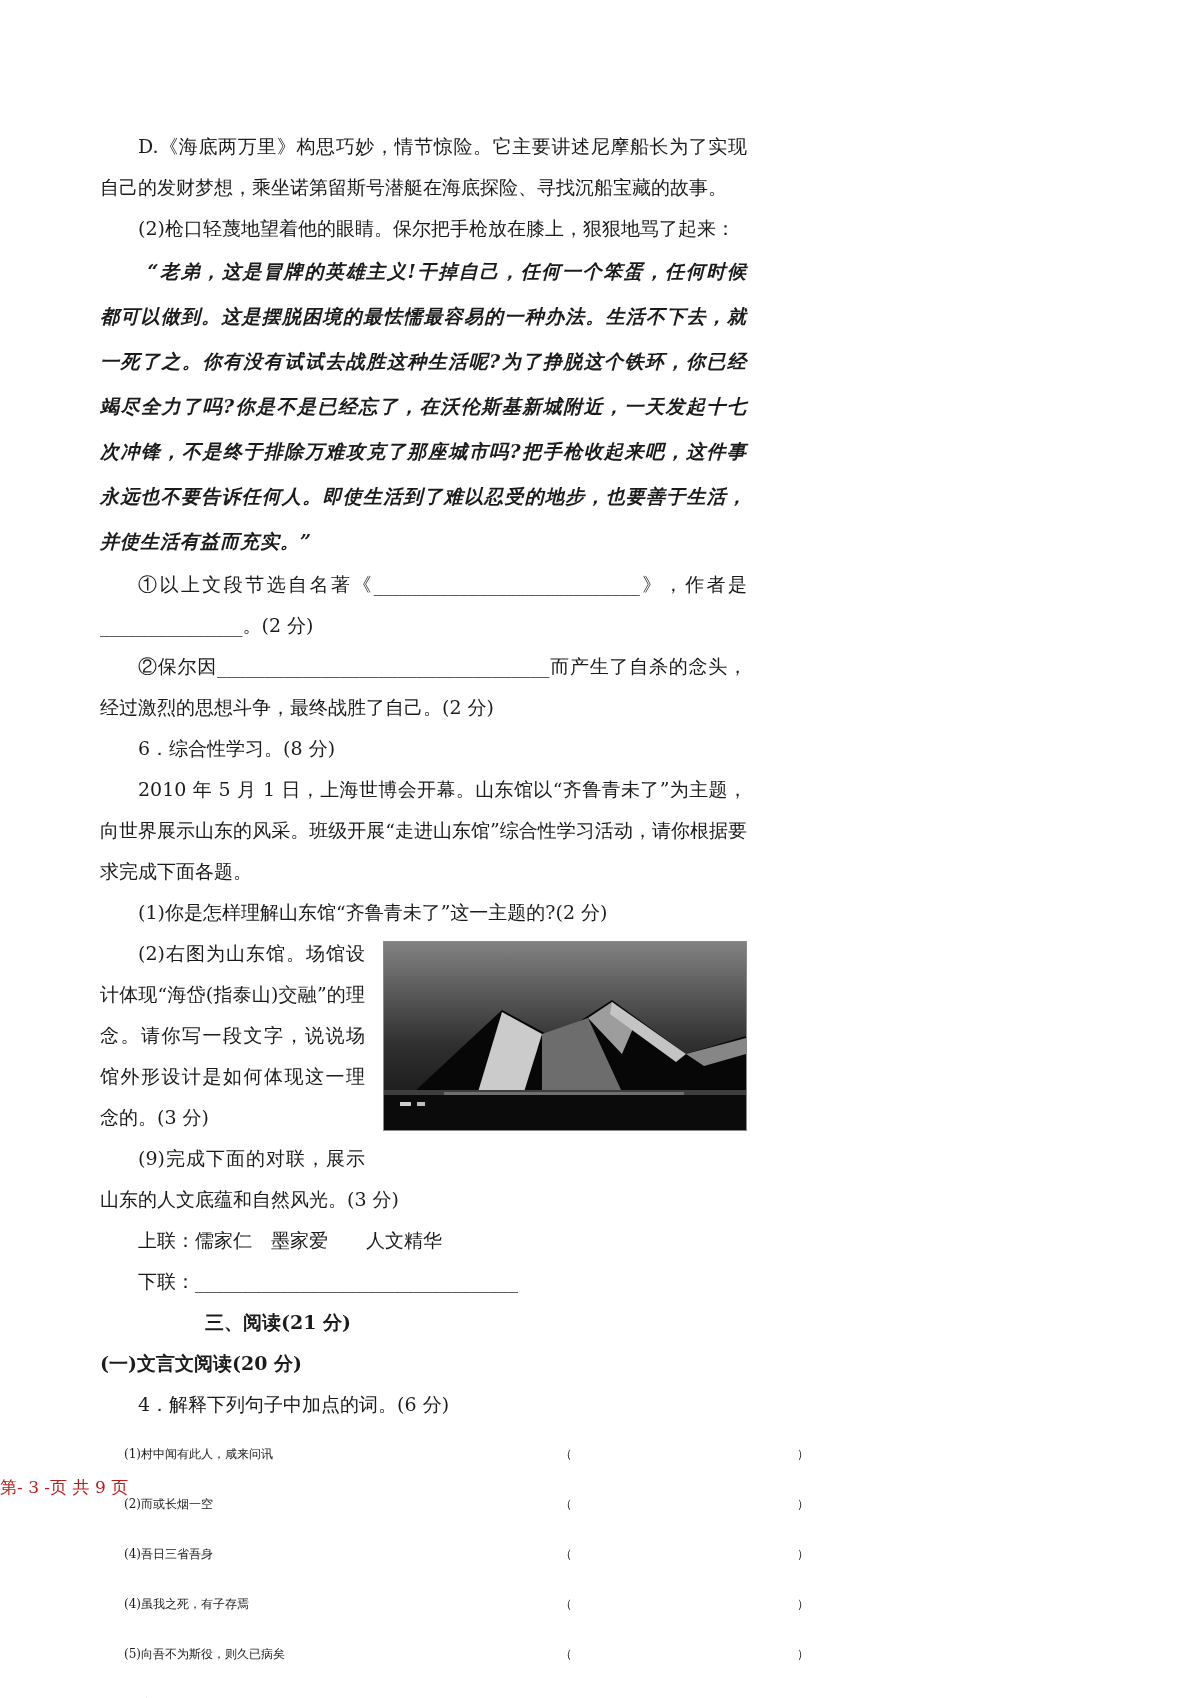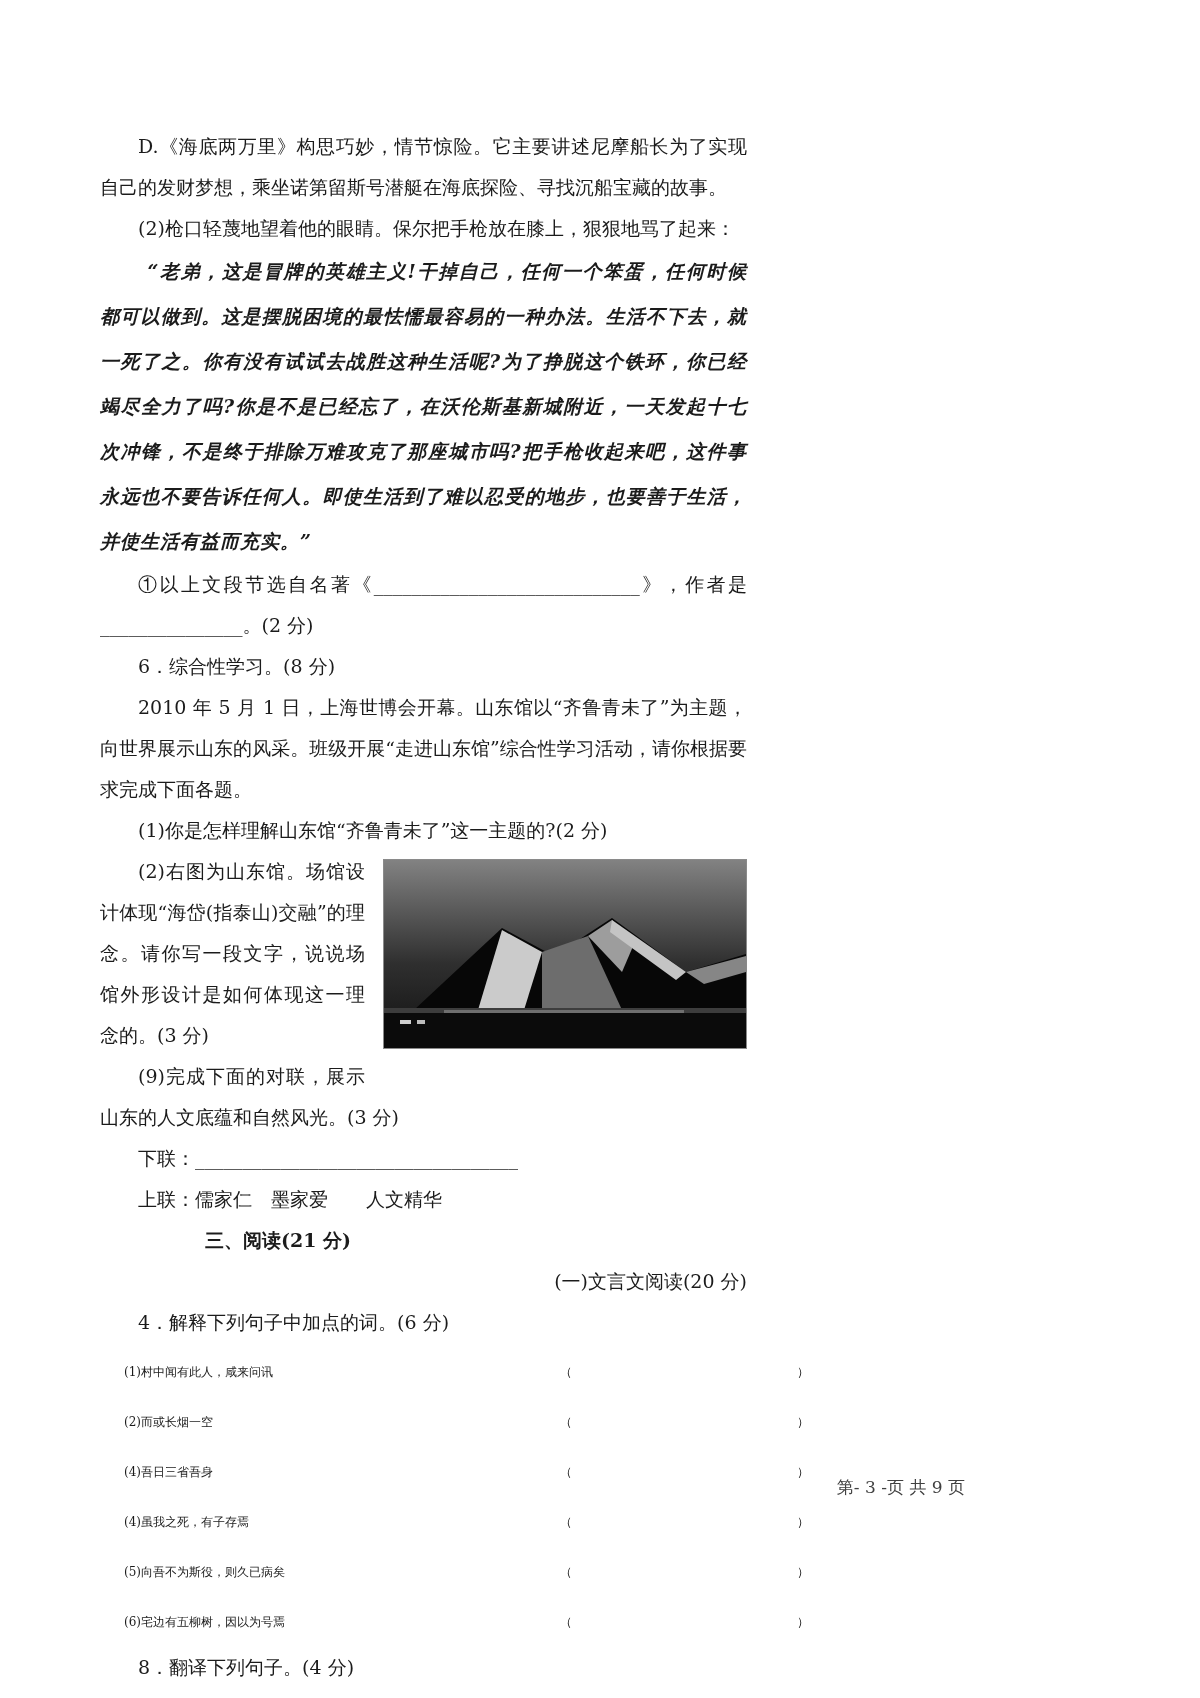--- a/index.html
+++ b/index.html
@@ -27,23 +27,23 @@
     text-indent:2.5em;
     font-weight:bold;
   }
   .section-title {
     font-weight:bold;
     text-indent:0;
     padding-left:105px;
     text-align:left;
   }
   .subsection-title {
-    font-weight:normal;
+    font-weight:bold;
     text-indent:0;
-    text-align:right;
+    text-align:left;
   }
   .q7-list { margin-top:4px; }
   .q7-row {
     position:relative;
     height:50px;
     line-height:50px;
     font-size:12px;
     padding-left:2em;
   }
   .q7-paren-open  { position:absolute; left:460px; top:0; }
@@ -54,39 +54,40 @@
     margin:8px 0 10px 18px;
     border:1px solid #8a8a8a;
     background:#1d1d1d;
     box-sizing:content-box;
   }
   .pavilion-wrap svg { display:block; }
   .footer {
     position:absolute;
     left:0; right:0;
     top:1476px;
-    text-align:right;
+    text-align:left;
     font-size:17px;
-    color:#404040;
+    color:#b91c1c;
   }
   .couplet { text-align:left; }
 </style>
 </head>
 <body>
 
 <div class="page">
 
   <p class="para">D.《海底两万里》构思巧妙，情节惊险。它主要讲述尼摩船长为了实现自己的发财梦想，乘坐诺第留斯号潜艇在海底探险、寻找沉船宝藏的故事。</p>
 
   <p class="para">(2)枪口轻蔑地望着他的眼睛。保尔把手枪放在膝上，狠狠地骂了起来：</p>
 
   <p class="para quote">“老弟，这是冒牌的英雄主义!干掉自己，任何一个笨蛋，任何时候都可以做到。这是摆脱困境的最怯懦最容易的一种办法。生活不下去，就一死了之。你有没有试试去战胜这种生活呢?为了挣脱这个铁环，你已经竭尽全力了吗?你是不是已经忘了，在沃伦斯基新城附近，一天发起十七次冲锋，不是终于排除万难攻克了那座城市吗?把手枪收起来吧，这件事永远也不要告诉任何人。即使生活到了难以忍受的地步，也要善于生活，并使生活有益而充实。”</p>
 
   <p class="para">①以上文段节选自名著《____________________________》，作者是_______________。(2 分)</p>
 
+  <p class="para">②保尔因___________________________________而产生了自杀的念头，经过激烈的思想斗争，最终战胜了自己。(2 分)</p>
 
   <p class="para">6．综合性学习。(8 分)</p>
 
   <p class="para">2010 年 5 月 1 日，上海世博会开幕。山东馆以“齐鲁青未了”为主题，向世界展示山东的风采。班级开展“走进山东馆”综合性学习活动，请你根据要求完成下面各题。</p>
 
   <p class="para">(1)你是怎样理解山东馆“齐鲁青未了”这一主题的?(2 分)</p>
 
   <div class="pavilion-wrap">
     <svg width="362" height="188" viewBox="0 0 362 188">
       <defs>
@@ -108,23 +109,23 @@
       <rect x="60" y="150" width="240" height="3" fill="#6f6f6f"></rect>
       <rect x="16" y="160" width="11" height="4" fill="#cfcfcf"></rect>
       <rect x="33" y="160" width="8" height="4" fill="#bdbdbd"></rect>
     </svg>
   </div>
 
   <p class="para">(2)右图为山东馆。场馆设计体现“海岱(指泰山)交融”的理念。请你写一段文字，说说场馆外形设计是如何体现这一理念的。(3 分)</p>
 
   <p class="para">(9)完成下面的对联，展示山东的人文底蕴和自然风光。(3 分)</p>
 
+  <p class="para couplet">上联：儒家仁　墨家爱　　人文精华</p>
+
   <p class="para couplet">下联：__________________________________</p>
-
-  <p class="para couplet">上联：儒家仁　墨家爱　　人文精华</p>
 
   <p class="para section-title">三、阅读(21 分)</p>
 
   <p class="para subsection-title">(一)文言文阅读(20 分)</p>
 
   <p class="para">4．解释下列句子中加点的词。(6 分)</p>
 
   <div class="q7-list">
     <div class="q7-row">
       <span>(1)村中闻有此人，咸来问讯</span>

